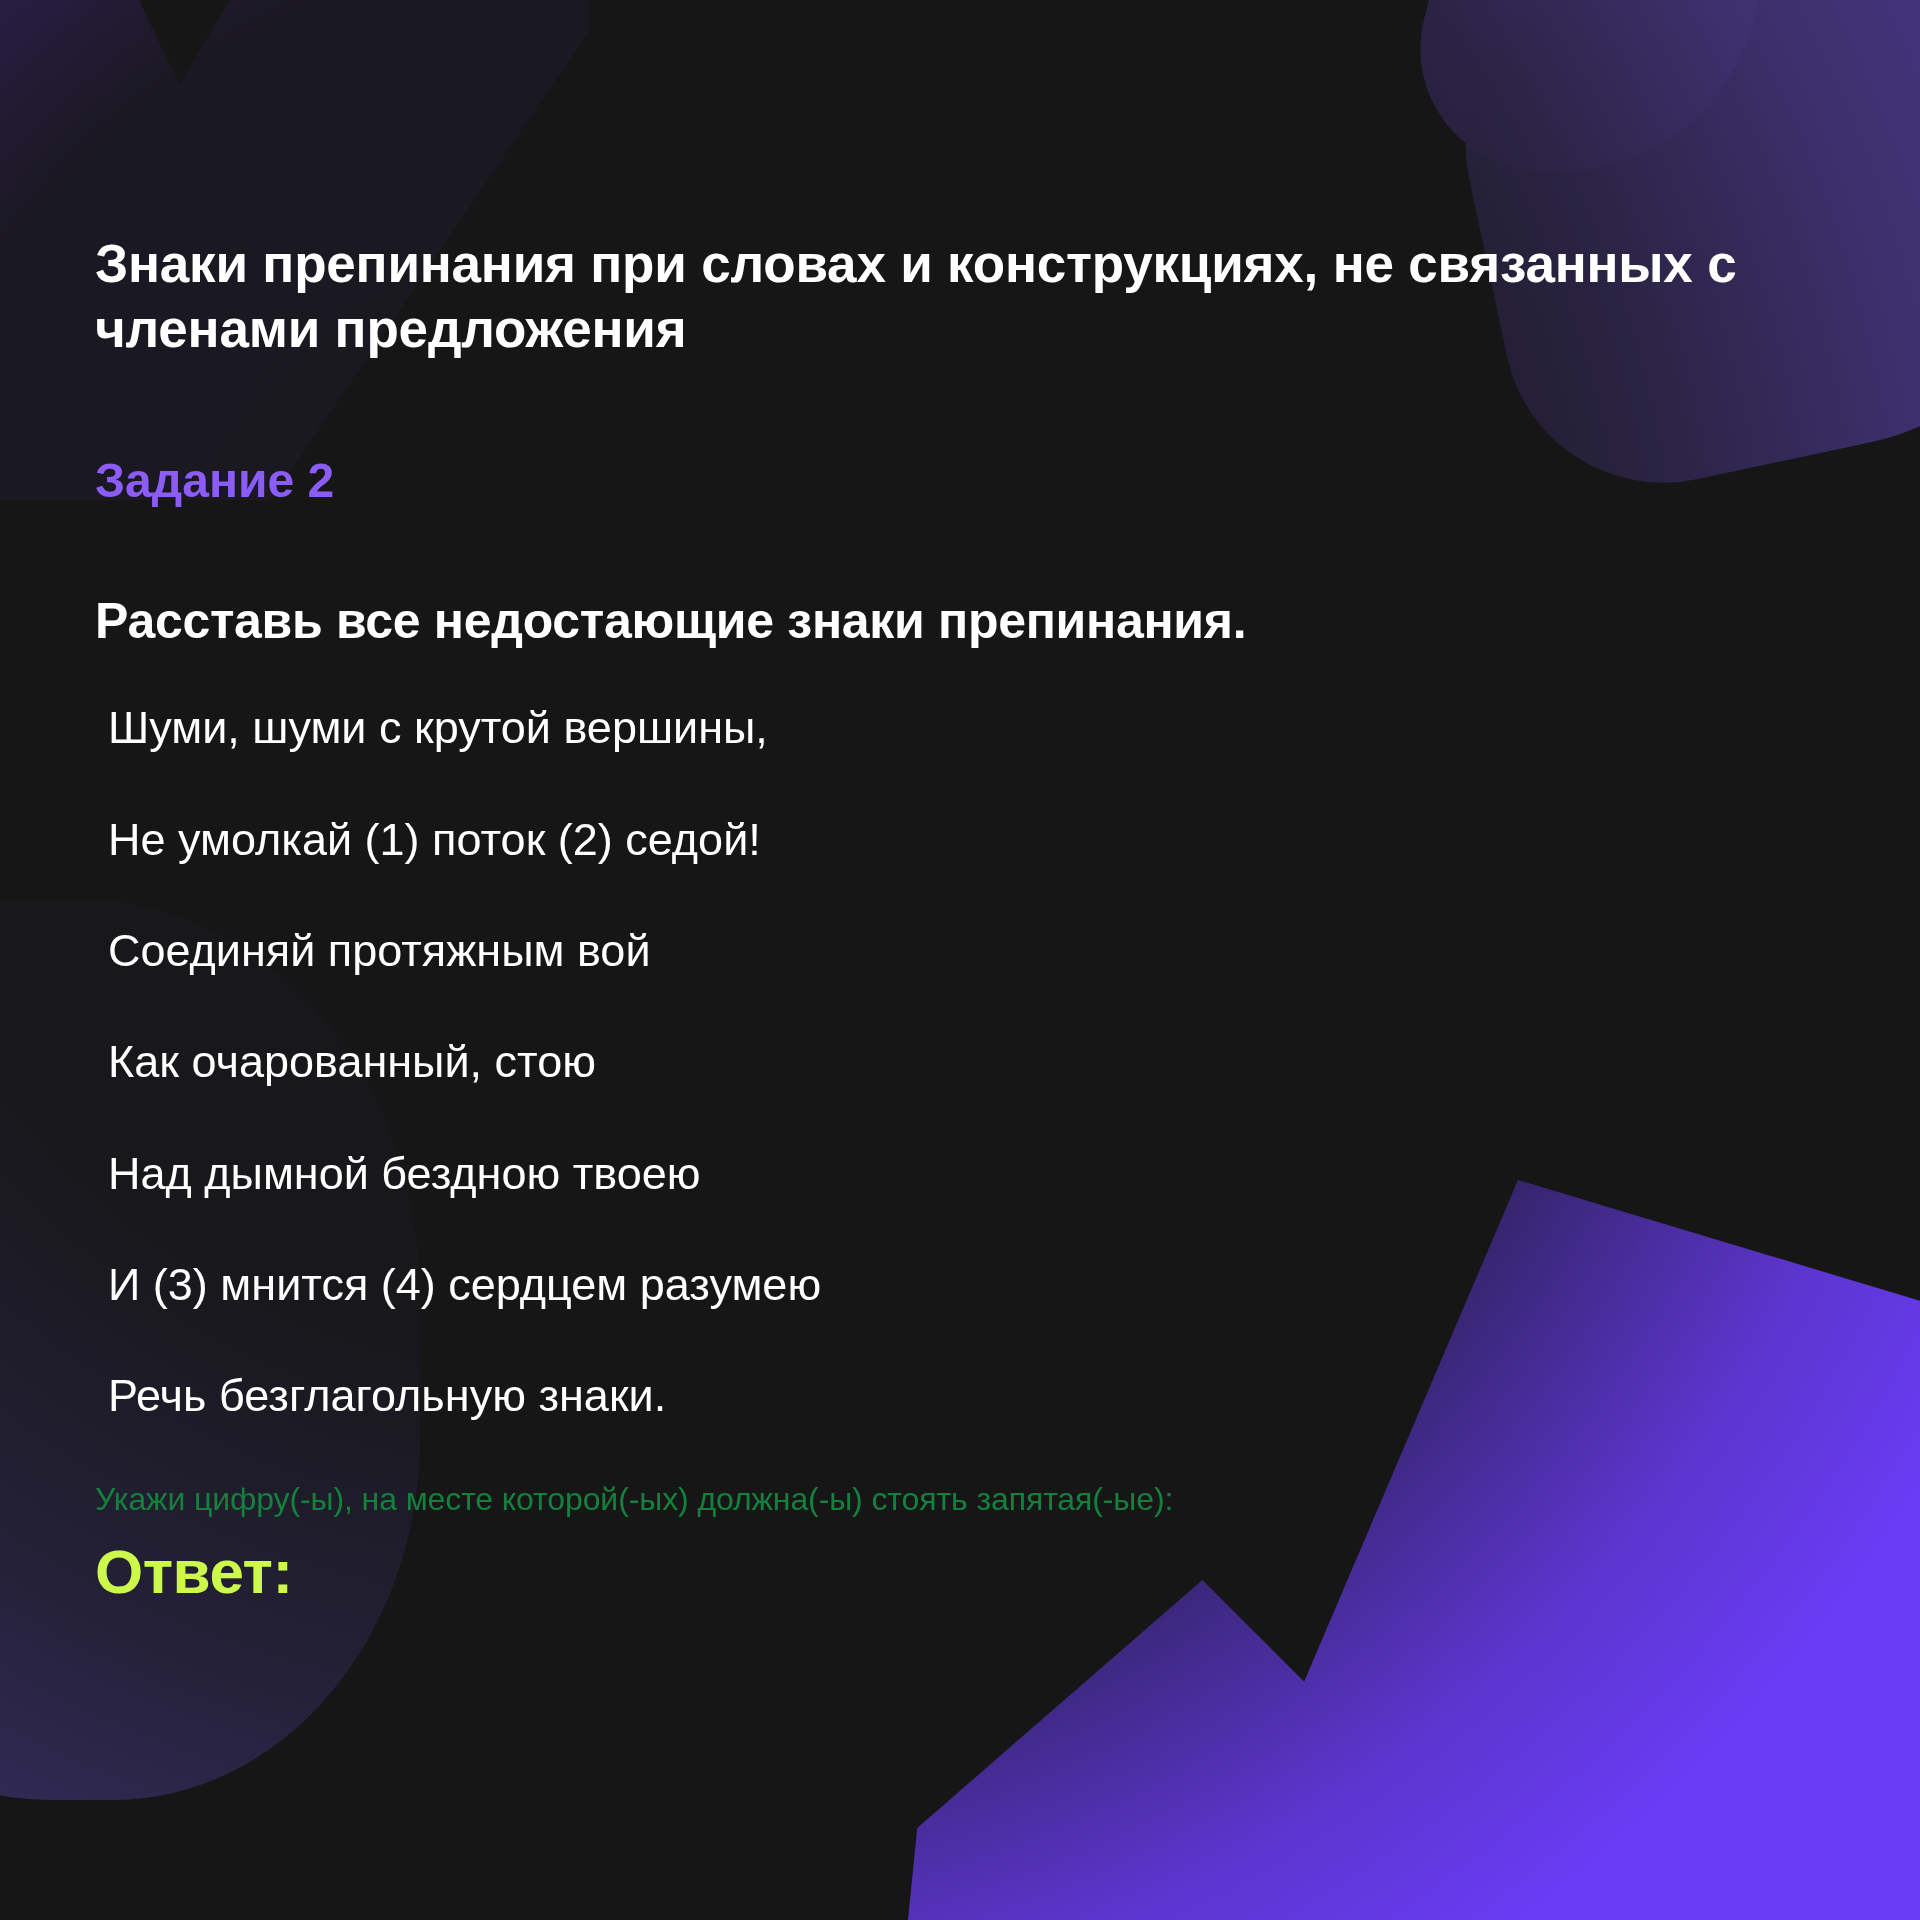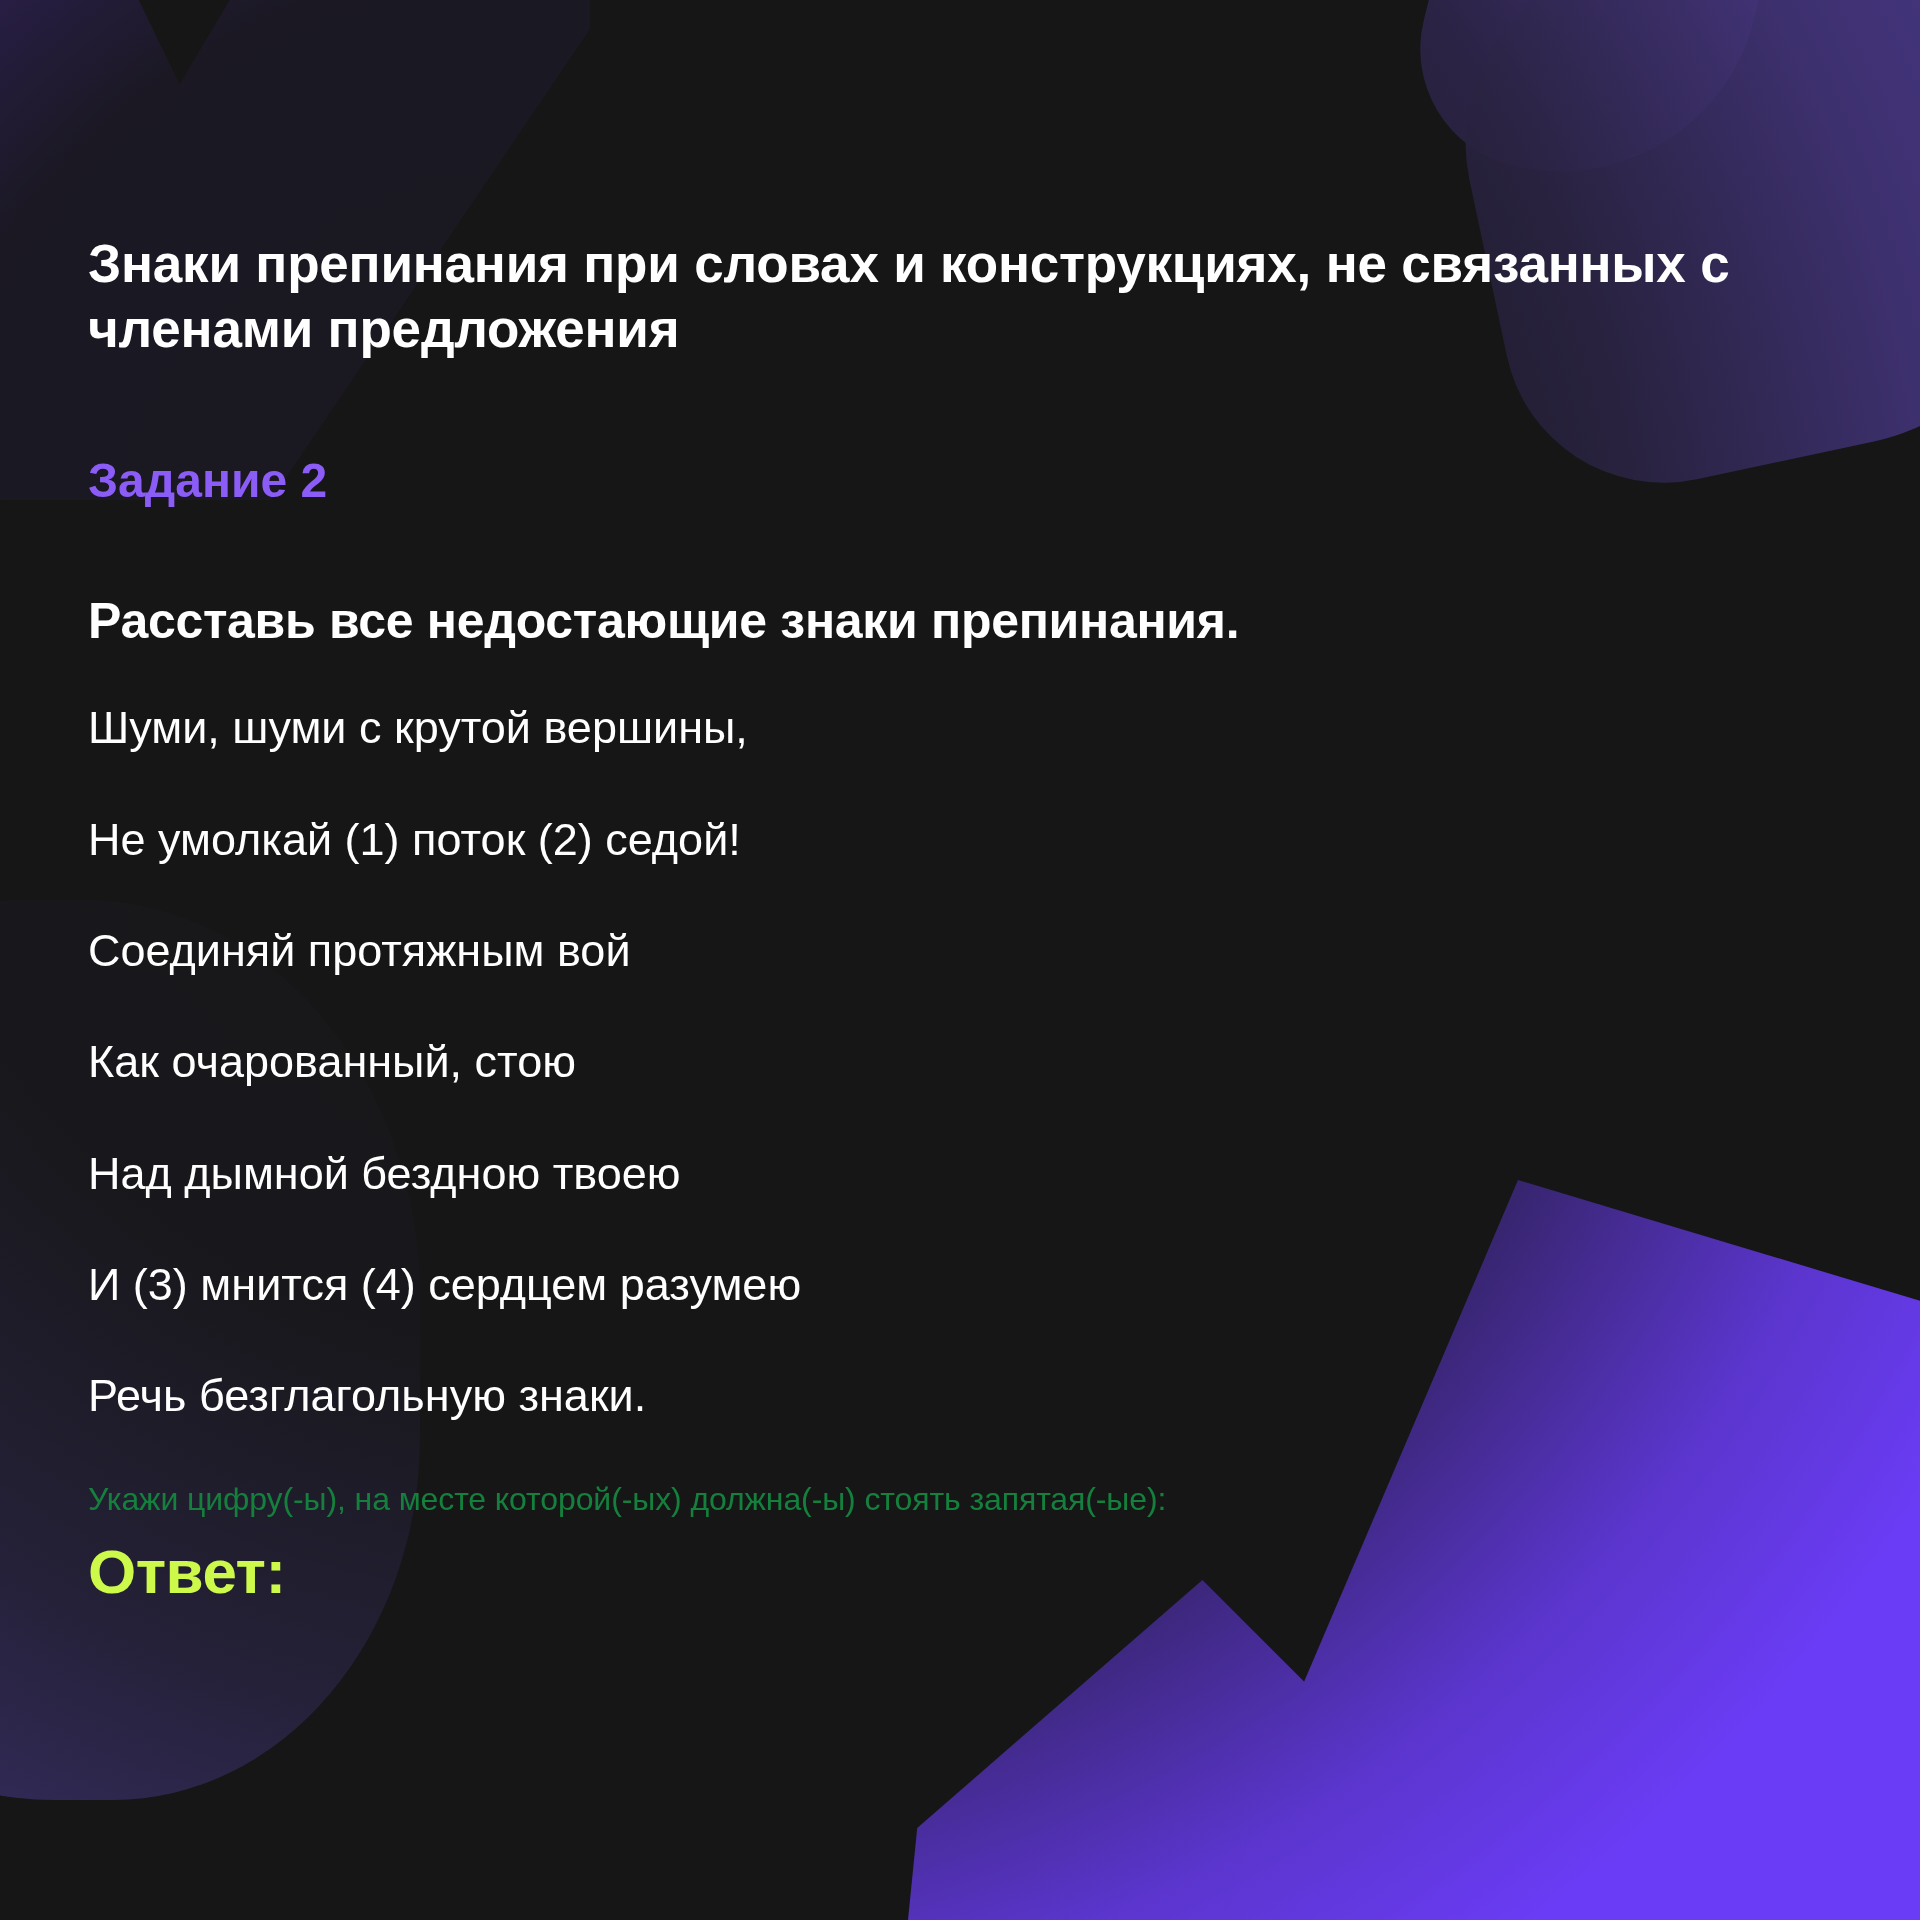--- a/index.html
+++ b/index.html
@@ -94,21 +94,21 @@
     position: absolute;
     inset: 0;
     background:
       radial-gradient(circle at 30% 34%, rgba(22,22,22,.96) 0%, rgba(22,22,22,.94) 38%, rgba(22,22,22,.62) 58%, rgba(22,22,22,.18) 74%, rgba(22,22,22,0) 86%);
     pointer-events: none;
   }
 
   
   .content {
     position: absolute;
-    left: 88px;
+    left: 95px;
     top: 232px;
     width: 1700px;
     z-index: 5;
   }
 
   .title {
     color: #ffffff;
     font-size: 53px;
     line-height: 1.22;
     font-weight: 700;
@@ -126,21 +126,21 @@
 
   .instruction {
     color: #ffffff;
     font-size: 50px;
     font-weight: 700;
     margin: 0 0 52px 0;
     letter-spacing: -0.3px;
   }
 
   .poem {
-    margin: 0;
+    margin: 13px;
     padding: 0;
     list-style: none;
   }
   .poem-line {
     color: #ffffff;
     font-size: 45px;
     font-weight: 400;
     line-height: 1.14;
     margin: 0 0 60px 0;
     white-space: nowrap;

